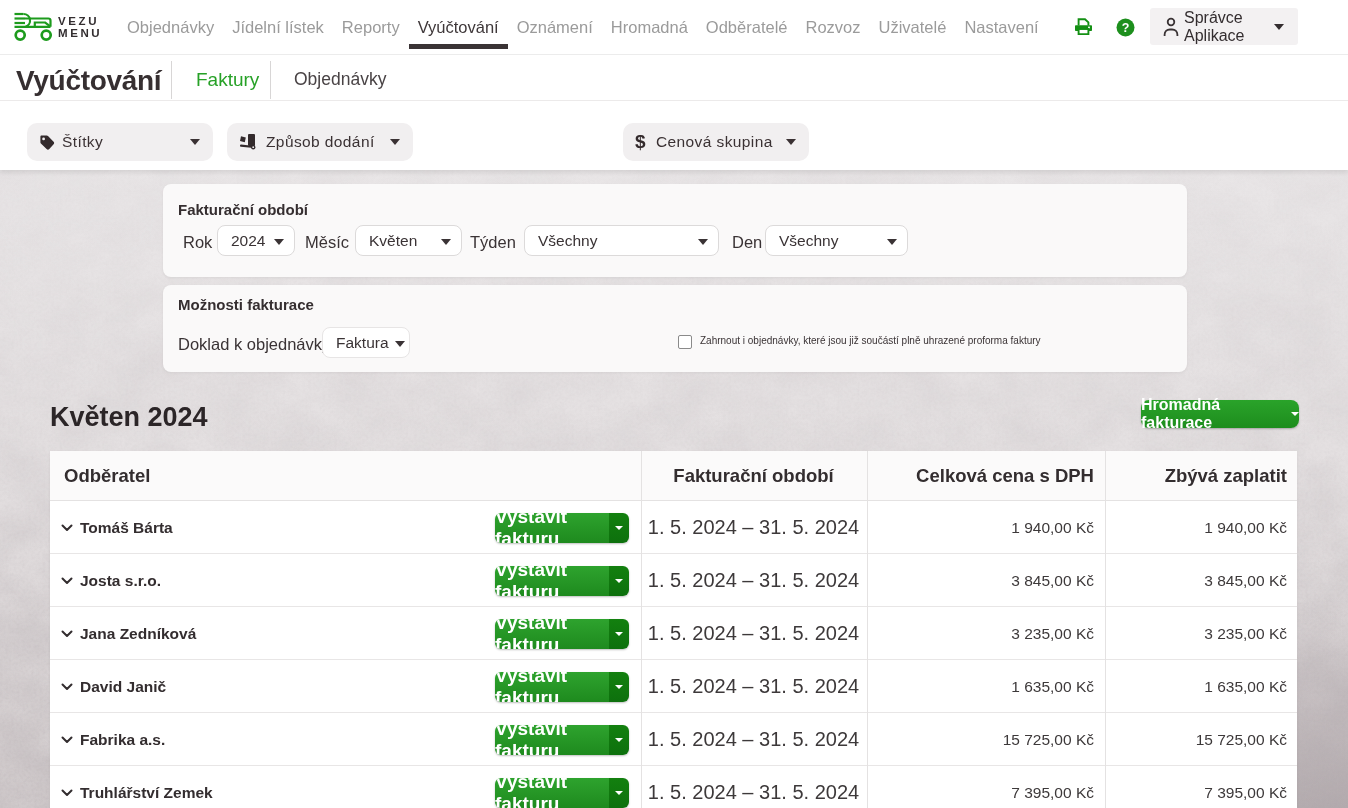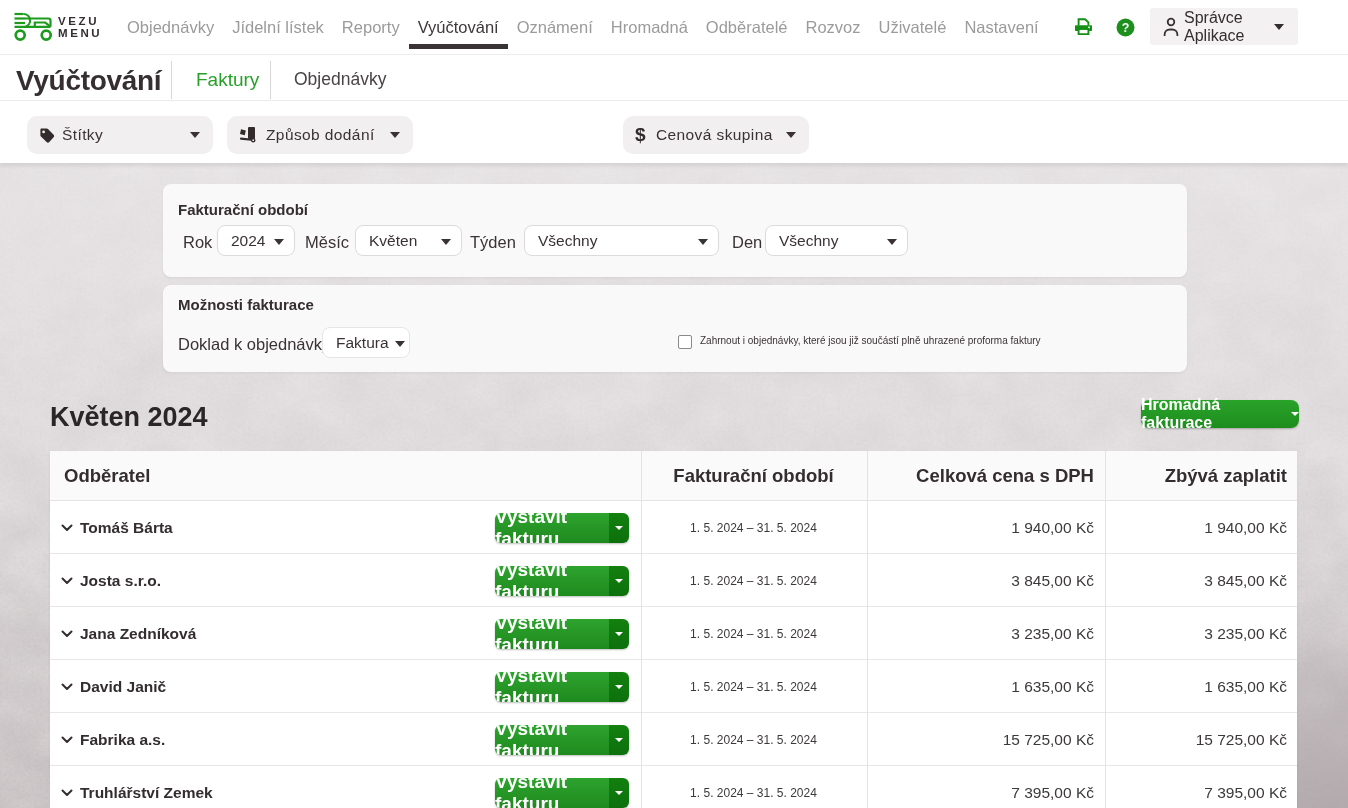--- a/index.html
+++ b/index.html
@@ -19,21 +19,21 @@
 #userchip{position:absolute;left:1150px;top:8px;width:148px;height:37px;background:#f3f1f2;border-radius:3px;display:flex;align-items:flex-end}
 #userchip .utext{color:#332d2f;font-size:16px;margin-left:34px}
 .caret{display:inline-block;width:0;height:0;border-left:5px solid transparent;border-right:5px solid transparent;border-top:6px solid #332d2f}
 
 #hbar{position:absolute;left:0;top:55px;width:1348px;height:46px;background:#fff;border-bottom:1px solid #eceaea;z-index:20}
 #hbar h1{position:absolute;left:16px;top:10px;font-size:28px;color:#362f31;letter-spacing:-0.3px}
 .vsep{position:absolute;top:6px;height:38px;width:1px;background:#d8d6d6}
 #tabFaktury{position:absolute;left:196px;top:14px;font-size:19px;color:#27a127;font-weight:400}
 #tabObj{position:absolute;left:294px;top:14px;font-size:17.5px;color:#494345}
 
-#fbar{position:absolute;left:0;top:107px;width:1348px;height:56px;background:#fff;z-index:20;box-shadow:0 3px 4px rgba(0,0,0,0.08)}
+#fbar{position:absolute;left:0;top:114px;width:1348px;height:56px;background:#fff;z-index:20;box-shadow:0 3px 4px rgba(0,0,0,0.08)}
 .fbtn{position:absolute;top:9px;height:38px;background:#f1eff0;border-radius:10px;color:#3a3133;font-size:15.5px;letter-spacing:0.4px;display:flex;align-items:center}
 .fbtn .fcaret{position:absolute;right:13px;top:16px;width:0;height:0;border-left:5.5px solid transparent;border-right:5.5px solid transparent;border-top:6px solid #3a3133}
 .fbtn .ficon{margin-left:12px;margin-right:7px;display:flex;align-items:center}
 
 #content{position:absolute;left:0;top:157px;width:1348px;height:651px;background:#ddd9da;overflow:hidden}
 #texture{position:absolute;left:0;top:0;width:1348px;height:651px}
 .card{position:absolute;left:163px;width:1024px;background:#faf9f9;border-radius:8px;box-shadow:0 1px 3px rgba(0,0,0,0.05)}
 #card1{top:27px;height:93px}
 #card2{top:128px;height:87px}
 .cardlabel{position:absolute;left:15px;font-weight:bold;font-size:15px;color:#352e30}
@@ -50,21 +50,21 @@
 .col-line{position:absolute;top:0;bottom:0;width:1px;background:#e4e2e2}
 .trow{position:absolute;left:0;width:1247px;height:53px;border-bottom:1px solid #e8e6e6;background:#fff}
 #thead{position:absolute;left:0;top:0;width:1247px;height:50px;background:#fbfafa;border-bottom:1px solid #e4e2e2}
 #thead .h{position:absolute;top:0;height:50px;display:flex;align-items:center;font-weight:bold;font-size:18.5px;color:#332d2f}
 .cname{position:absolute;left:11px;top:0;height:53px;display:flex;align-items:center;font-weight:bold;font-size:15.5px;color:#332d2f}
 .chev{margin-right:7px;display:flex}
 .vbtn{position:absolute;left:445px;top:12px;width:134px;height:30px;border-radius:6px;overflow:hidden;display:flex;box-shadow:0 1px 2px rgba(0,0,0,0.25)}
 .vbtn .main{width:114px;height:30px;background:linear-gradient(#2ea32e,#1e8a1e);color:#fff;font-weight:bold;font-size:19px;display:flex;align-items:center;justify-content:center}
 .vbtn .arr{width:20px;height:30px;background:linear-gradient(#13800f,#0d700d);display:flex;align-items:center;justify-content:center}
 .vbtn .arr .vc{width:0;height:0;border-left:4px solid transparent;border-right:4px solid transparent;border-top:4.5px solid #fff}
-.cdate{position:absolute;left:590.5px;width:226px;top:0;height:53px;display:flex;align-items:center;justify-content:center;font-size:12px;color:#3d393a}
+.cdate{position:absolute;left:590.5px;width:226px;top:0;height:53px;display:flex;align-items:center;justify-content:center;font-size:20px;color:#3d393a}
 .cprice{position:absolute;top:0;height:53px;display:flex;align-items:center;justify-content:flex-end;font-size:15.5px;color:#3d393a}
 .p1{left:816.5px;width:238.5px;padding-right:11px}
 .p2{left:1055px;width:192px;padding-right:10px}
 </style>
 </head>
 <body>
 
 <div id="content">
   <svg id="texture" width="1348" height="651">
     <defs>

